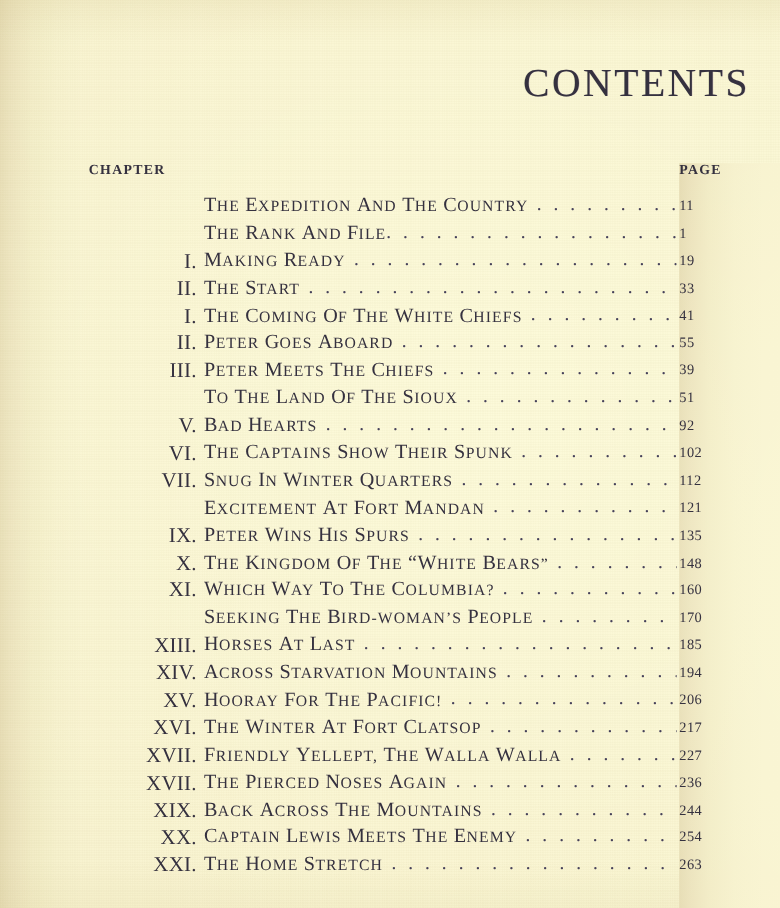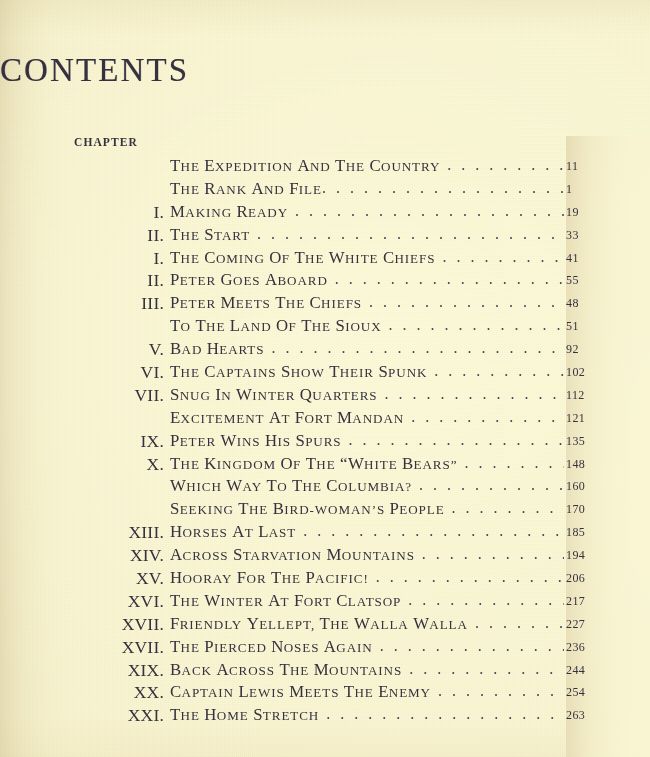--- a/index.html
+++ b/index.html
@@ -55,52 +55,51 @@
     position: relative;
     z-index: 2;
   }
 
   
   .title {
     position: absolute;
     top: 52px;
     left: 0;
     width: 625px;
-    text-align: left;
+    text-align: right;
     font-size: 33px;
     letter-spacing: 2.1px;
     font-weight: 400;
     color: #35313f;
     text-shadow: 0.4px 0 0 rgba(120,70,140,0.28), -0.4px 0 0 rgba(90,120,70,0.20);
   }
 
   
   .col-head {
     position: absolute;
     top: 136px;
     font-size: 11.5px;
     font-weight: bold;
     letter-spacing: 1.1px;
     color: #35313f;
-    text-align: center;
   }
   .col-head.chapter { left: 74px; }
   .col-head.page    { left: 566px; }
 
   
   .toc {
     position: absolute;
     top: 155px;
     left: 0;
     width: 650px;
   }
   .row {
     position: relative;
     height: 22.9px;
-    line-height: 22px;
+    line-height: 32px;
     white-space: nowrap;
   }
 
   
   .num {
     position: absolute;
     left: 60px;
     width: 104px;
     text-align: right;
     font-size: 17.5px;
@@ -212,21 +211,21 @@
             <span class="leader">. . . . . . . . . . . . . . . . . . . . . . . . . . . . . . . . . . . . . . . . . .</span>
           </div>
           <div class="pg">55</div>
         </div>
         <div class="row">
           <div class="num">III.</div>
           <div class="mid">
             <span class="ttl"><span class="cap">P</span><span class="sc">E</span><span class="sc">T</span><span class="sc">E</span><span class="sc">R</span> <span class="cap">M</span><span class="sc">E</span><span class="sc">E</span><span class="sc">T</span><span class="sc">S</span> <span class="cap">T</span><span class="sc">H</span><span class="sc">E</span> <span class="cap">C</span><span class="sc">H</span><span class="sc">I</span><span class="sc">E</span><span class="sc">F</span><span class="sc">S</span></span>
             <span class="leader">. . . . . . . . . . . . . . . . . . . . . . . . . . . . . . . . . . . . . . . . . .</span>
           </div>
-          <div class="pg">48</div>
+          <div class="pg">39</div>
         </div>
         <div class="row">
           <div class="mid">
             <span class="ttl"><span class="cap">T</span><span class="sc">O</span> <span class="cap">T</span><span class="sc">H</span><span class="sc">E</span> <span class="cap">L</span><span class="sc">A</span><span class="sc">N</span><span class="sc">D</span> <span class="cap">O</span><span class="sc">F</span> <span class="cap">T</span><span class="sc">H</span><span class="sc">E</span> <span class="cap">S</span><span class="sc">I</span><span class="sc">O</span><span class="sc">U</span><span class="sc">X</span></span>
             <span class="leader">. . . . . . . . . . . . . . . . . . . . . . . . . . . . . . . . . . . . . . . . . .</span>
           </div>
           <div class="pg">51</div>
         </div>
         <div class="row">
           <div class="num">V.</div>
@@ -269,20 +268,21 @@
         </div>
         <div class="row">
           <div class="num">X.</div>
           <div class="mid">
             <span class="ttl"><span class="cap">T</span><span class="sc">H</span><span class="sc">E</span> <span class="cap">K</span><span class="sc">I</span><span class="sc">N</span><span class="sc">G</span><span class="sc">D</span><span class="sc">O</span><span class="sc">M</span> <span class="cap">O</span><span class="sc">F</span> <span class="cap">T</span><span class="sc">H</span><span class="sc">E</span> <span class="cap">“</span><span class="cap">W</span><span class="sc">H</span><span class="sc">I</span><span class="sc">T</span><span class="sc">E</span> <span class="cap">B</span><span class="sc">E</span><span class="sc">A</span><span class="sc">R</span><span class="sc">S</span><span class="sc">”</span></span>
             <span class="leader">. . . . . . . . . . . . . . . . . . . . . . . . . . . . . . . . . . . . . . . . . .</span>
           </div>
           <div class="pg">148</div>
         </div>
         <div class="row">
+          <div class="num">XI.</div>
           <div class="mid">
             <span class="ttl"><span class="cap">W</span><span class="sc">H</span><span class="sc">I</span><span class="sc">C</span><span class="sc">H</span> <span class="cap">W</span><span class="sc">A</span><span class="sc">Y</span> <span class="cap">T</span><span class="sc">O</span> <span class="cap">T</span><span class="sc">H</span><span class="sc">E</span> <span class="cap">C</span><span class="sc">O</span><span class="sc">L</span><span class="sc">U</span><span class="sc">M</span><span class="sc">B</span><span class="sc">I</span><span class="sc">A</span><span class="sc">?</span></span>
             <span class="leader">. . . . . . . . . . . . . . . . . . . . . . . . . . . . . . . . . . . . . . . . . .</span>
           </div>
           <div class="pg">160</div>
         </div>
         <div class="row">
           <div class="mid">
             <span class="ttl"><span class="cap">S</span><span class="sc">E</span><span class="sc">E</span><span class="sc">K</span><span class="sc">I</span><span class="sc">N</span><span class="sc">G</span> <span class="cap">T</span><span class="sc">H</span><span class="sc">E</span> <span class="cap">B</span><span class="sc">I</span><span class="sc">R</span><span class="sc">D</span><span class="sc">-</span><span class="sc">W</span><span class="sc">O</span><span class="sc">M</span><span class="sc">A</span><span class="sc">N</span><span class="sc">’</span><span class="sc">S</span> <span class="cap">P</span><span class="sc">E</span><span class="sc">O</span><span class="sc">P</span><span class="sc">L</span><span class="sc">E</span></span>
             <span class="leader">. . . . . . . . . . . . . . . . . . . . . . . . . . . . . . . . . . . . . . . . . .</span>

